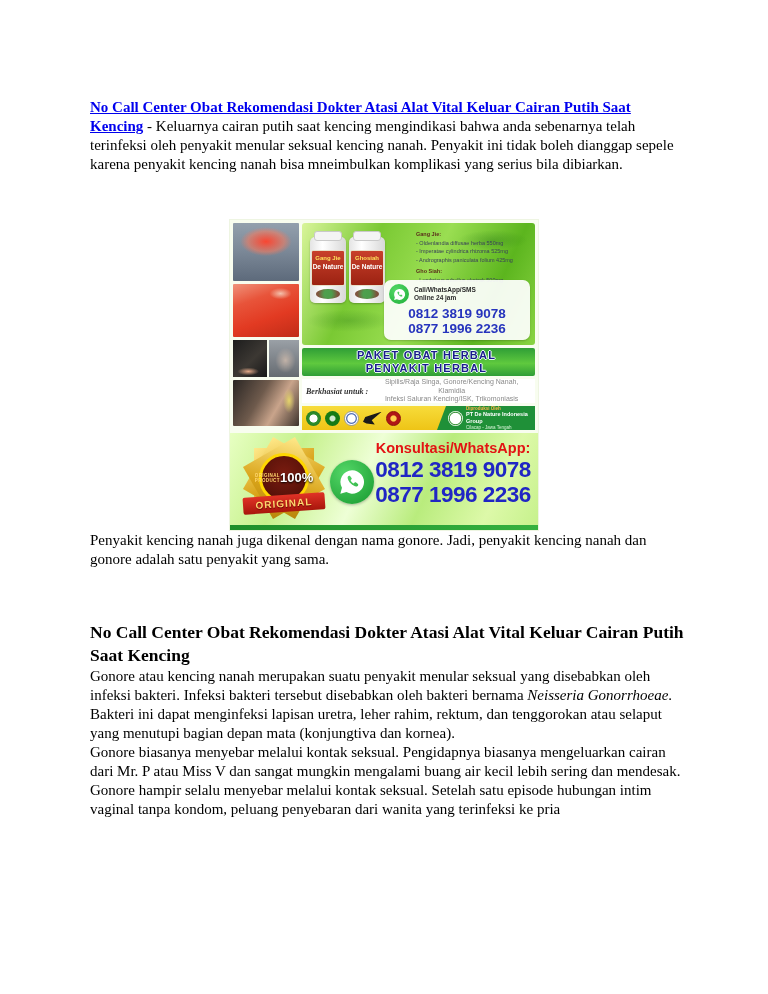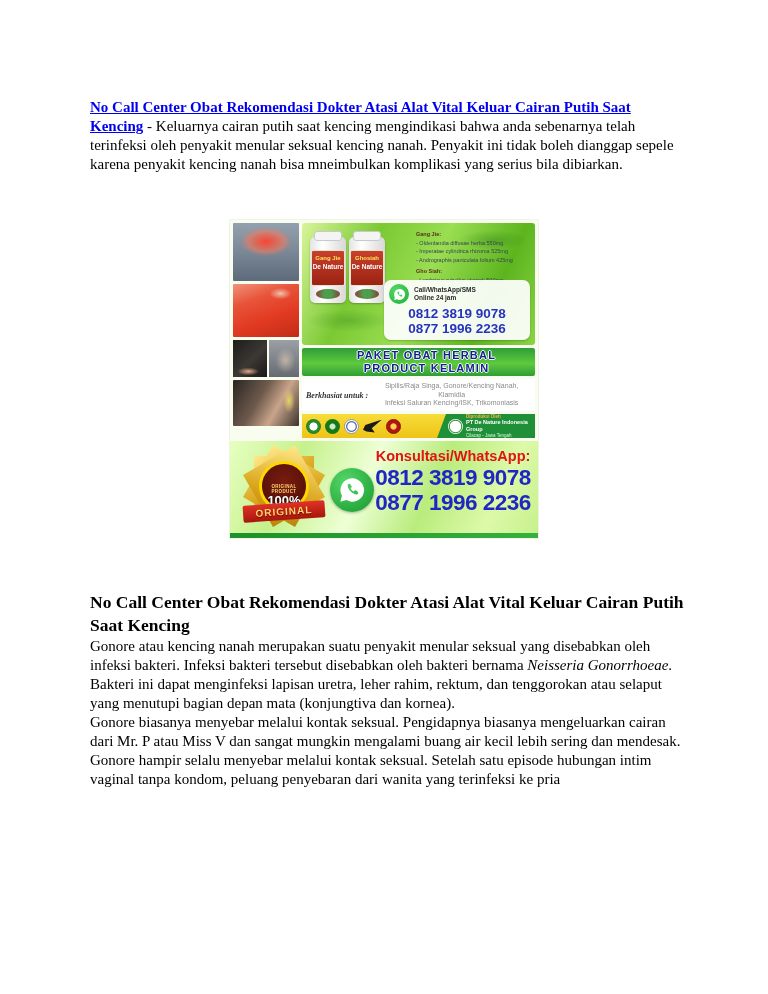--- a/index.html
+++ b/index.html
@@ -65,21 +65,21 @@
       background:radial-gradient(circle at 35% 30%,#53d766,#1daf38);
       display:flex; align-items:center; justify-content:center; }
   .cb-lines { font:bold 6.5px/8.5px "Liberation Sans",sans-serif; color:#2a2a2a; }
   .cb-phone { font:bold 13.5px/15px "Liberation Sans",sans-serif; color:#2634bd; text-align:center; }
 
   .banner { height:28px; border-radius:2px; display:flex; flex-direction:column; align-items:center; justify-content:center;
       background:linear-gradient(180deg,#2f9e36,#5fc93e 55%,#2f9e36); }
   .banner div { font:bold 11px/13px "Liberation Sans",sans-serif; color:#1b1b8e; letter-spacing:1.2px;
       text-shadow:-1px 0 0 #e8fff0, 1px 0 0 #e8fff0, 0 -1px 0 #e8fff0, 0 1px 0 #e8fff0;padding-left:16px; }
 
-  .benefits { height:32px; background:#fff; display:flex; align-items:center; padding:0 4px; gap:4px; }
+  .benefits { height:24px; background:#fff; display:flex; align-items:center; padding:0 4px; gap:4px; }
   .ben-label { font:italic bold 8px/9px "Liberation Serif",serif; color:#333; white-space:nowrap; }
   .ben-text { flex:1; font:7px/8.5px "Liberation Sans",sans-serif; color:#8a8a8a; text-align:center; }
 
   .certs { height:24px; display:flex; align-items:center; gap:4px; padding-left:4px; overflow:hidden;
       background:linear-gradient(180deg,#f7dc3a,#eec416); }
   .lg { width:15px; height:15px; border-radius:50%; flex:none; }
   .lg1 { background:radial-gradient(circle,#ffffff 34%,#2f8f2f 42%,#1d6e1d); }
   .lg2 { background:radial-gradient(circle,#cfe9cf 22%,#157a15 34%); }
   .lg3 { background:radial-gradient(circle,#ffffff 40%,#3355aa 52%,#ffffff 64%); border:1px solid #999; }
   .lg4 { width:19px; height:13px; border-radius:0; background:#1a1a1a; flex:none;
@@ -93,21 +93,21 @@
   .mfg .m2 { font:bold 5.5px/7px "Liberation Sans",sans-serif; color:#ffffff; }
   .mfg .m3 { font:4.5px/5.5px "Liberation Sans",sans-serif; color:#d8f5d8; }
 
   .ad-bottom { height:92px; position:relative; background:
       linear-gradient(115deg,#e7ffc2 0%,#c6f18c 22%,#eeffd6 44%,#b9ec7d 64%,#ddf9a9 84%,#c6f18c 100%); }
   .badge { position:absolute; left:12px; top:3px; width:84px; height:84px; }
   .star { position:absolute; inset:12px; background:linear-gradient(135deg,#ffe98a,#d9a41a 60%,#b8860b); }
   .s2 { transform:rotate(30deg); } .s3 { transform:rotate(60deg); }
   .badge-core { position:absolute; inset:17px; border-radius:50%; border:3px solid #ffd700;
       background:radial-gradient(circle at 50% 40%,#7a1c10,#4a0d06);
-      display:flex; flex-direction:column; align-items:center; justify-content:flex-end; }
+      display:flex; align-items:center; justify-content:center; }
   .badge-arc { font:bold 4.5px/5px "Liberation Sans",sans-serif; color:#ffd76e; letter-spacing:.4px; text-align:center; }
   .badge-pct { font:bold 13px/14px "Liberation Sans",sans-serif; color:#fff; text-shadow:0 1px 2px #000; }
   .ribbon { position:absolute; left:1px; right:1px; bottom:8px; height:17px; border-radius:2px;
       background:linear-gradient(180deg,#e03226,#a8160c); transform:rotate(-4deg);
       display:flex; align-items:center; justify-content:center;
       font:bold 10px/11px "Liberation Sans",sans-serif; color:#ffd76e; letter-spacing:1px; text-shadow:0 1px 1px #600; }
   .wa-big { position:absolute; left:100px; top:27px; width:44px; height:44px; border-radius:50%;
       background:radial-gradient(circle at 35% 30%,#54d767,#16982e);
       display:flex; align-items:center; justify-content:center; box-shadow:0 1px 3px rgba(0,0,0,.3); }
   .consult { position:absolute; right:4px; top:7px; width:162px; text-align:center; }
@@ -172,21 +172,21 @@
                 <div>Online 24 jam</div>
               </div>
             </div>
             <div class="cb-phone">0812 3819 9078</div>
             <div class="cb-phone">0877 1996 2236</div>
           </div>
         </div>
 
         <div class="banner">
           <div>PAKET OBAT HERBAL</div>
-          <div>PRODUCT KELAMIN</div>
+          <div>PENYAKIT HERBAL</div>
         </div>
 
         <div class="benefits">
           <div class="ben-label">Berkhasiat untuk :</div>
           <div class="ben-text">
             <div>Sipilis/Raja Singa, Gonore/Kencing Nanah, Klamidia</div>
             <div>Infeksi Saluran Kencing/ISK, Trikomoniasis</div>
           </div>
         </div>
 
@@ -226,20 +226,21 @@
       </div>
       <div class="consult">
         <div class="c-label">Konsultasi/WhatsApp:</div>
         <div class="c-phone">0812 3819 9078</div>
         <div class="c-phone">0877 1996 2236</div>
       </div>
     </div>
     <div class="ad-footer"></div>
   </div>
 
+  <p class="para-gonore">Penyakit kencing nanah juga dikenal dengan nama gonore. Jadi, penyakit kencing nanah dan gonore adalah satu penyakit yang sama.</p>
 
   <div class="heading">No Call Center Obat Rekomendasi Dokter Atasi Alat Vital Keluar Cairan Putih Saat Kencing</div>
 
   <p class="para-bakteri"><span>Gonore atau kencing nanah merupakan suatu penyakit menular seksual yang disebabkan oleh infeksi bakteri. Infeksi bakteri tersebut disebabkan oleh bakteri bernama </span><i>Neisseria Gonorrhoeae</i><span>. Bakteri ini dapat menginfeksi lapisan uretra, leher rahim, rektum, dan tenggorokan atau selaput yang menutupi bagian depan mata (konjungtiva dan kornea).</span></p>
 
   <p class="para-sebar">Gonore biasanya menyebar melalui kontak seksual. Pengidapnya biasanya mengeluarkan cairan dari Mr. P  atau Miss V dan sangat mungkin mengalami buang air kecil lebih sering dan mendesak. Gonore hampir selalu menyebar melalui kontak seksual. Setelah satu episode hubungan intim vaginal tanpa kondom, peluang penyebaran dari wanita yang terinfeksi ke pria</p>
 
 </div>
 
 </body></html>

